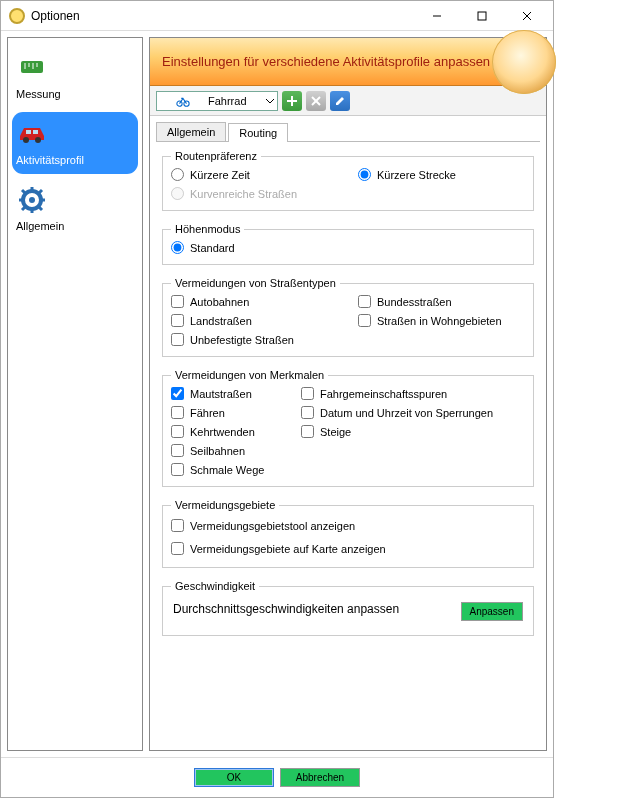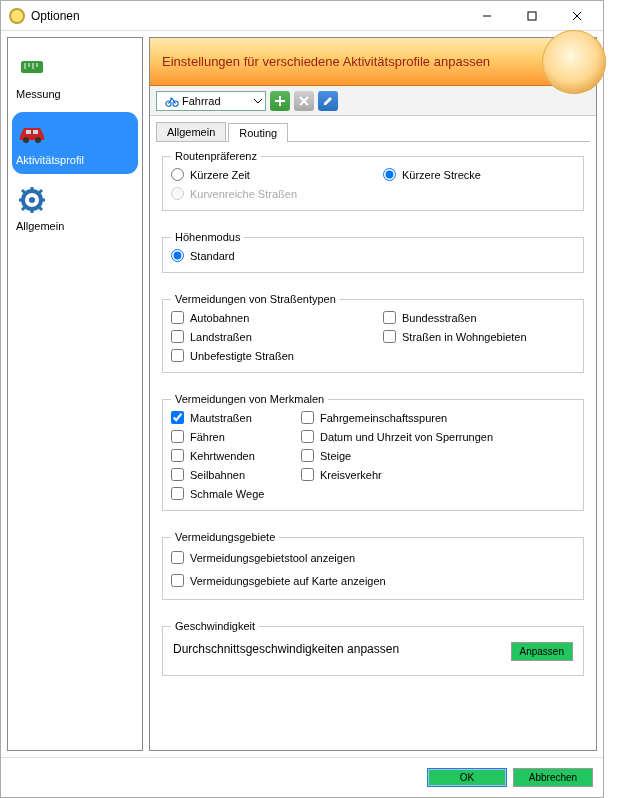--- a/index.html
+++ b/index.html
@@ -1,54 +1,54 @@
 <!DOCTYPE html>
 <html><head>
 <meta charset="utf-8">
 <style>
   * { box-sizing: border-box; font-family: "Segoe UI", Tahoma, sans-serif; }
   body { margin: 0; background: #fff; font-size: 12px; }
-  .window { width: 604px; height: 798px; border: 1px solid #aaa; display: flex; flex-direction: column; }
+  .window { width: 554px; height: 798px; border: 1px solid #aaa; display: flex; flex-direction: column; }
   .titlebar { height: 30px; display: flex; align-items: center; padding: 0 4px; border-bottom: 1px solid #ddd; }
   .titlebar .appicon { width: 16px; height: 16px; border-radius: 50%; border: 2px solid #c0a030; background: #ffe070; margin: 0 6px 0 4px; }
   .titlebar .title { flex: 1; font-size: 12px; }
   .titlebar .winbtn { width: 45px; height: 28px; display: flex; align-items: center; justify-content: center; }
   .winbtn svg { width: 10px; height: 10px; }
   .content { flex: 1; display: flex; padding: 6px; gap: 6px; }
   .sidebar { width: 136px; border: 1px solid #888; background: #fff; padding: 6px 0; display: flex; flex-direction: column; align-items: stretch; }
   .side-item { display: flex; flex-direction: column; align-items: flex-start; gap: 4px; padding: 6px 4px 8px; margin: 2px 4px; font-size: 11px; text-align: center; cursor: pointer; }
   .side-item.selected { background: #2e90ff; color: #fff; border-radius: 11px; }
   .side-icon { width: 32px; height: 32px; display: flex; align-items: center; justify-content: center; }
   .main { flex: 1; border: 1px solid #888; display: flex; flex-direction: column; }
   .banner { height: 48px; background: linear-gradient(180deg, #ffe8b0 0%, #ffd070 40%, #ff9830 100%); position: relative; border-bottom: 1px solid #c97a20; display:flex; align-items:center; padding-left:12px;}
   .banner-circle { position: absolute; right: -10px; top: -8px; width: 64px; height: 64px; border-radius: 50%; background: radial-gradient(circle at 45% 40%, #fff8e0, #ffd890 50%, #e0a040 80%); box-shadow: inset 0 0 0 1px #e0b050; overflow:hidden;}
   .banner-title { color: #a02010; font-size: 13px; font-weight: 400; }
   .toolbar { height: 30px; display: flex; align-items: center; gap: 4px; padding: 0 6px; background: #f3f3f3; border-bottom: 1px solid #ccc; }
-  .dropdown { display: flex; align-items: center; gap: 3px; background: #fff; border: 1px solid #7a9; height: 20px; padding: 0 2px 0 8px; min-width: 110px;}
+  .dropdown { display: flex; align-items: center; gap: 18px; background: #fff; border: 1px solid #7a9; height: 20px; padding: 0 2px 0 19px; min-width: 110px;}
   .dropdown .bike { width:14px; height:14px; }
   .dropdown .dd-text { flex:1; font-size: 11px; }
   .dropdown .dd-arrow { width:10px; height:10px; }
   .tbtn { width: 20px; height: 20px; border-radius: 3px; display: flex; align-items:center; justify-content:center;}
   .tbtn.add { background: linear-gradient(#5cb85c,#3a9a3a); }
   .tbtn.del { background: linear-gradient(#d0d0d0,#a8a8a8); }
   .tbtn.edit { background: linear-gradient(#4a90e2,#2a6fc0); }
   .tabs { display: flex; padding: 6px 6px 0 6px; }
   .tab { padding: 3px 10px; font-size: 11px; border: 1px solid #bbb; border-bottom: none; background: #eee; margin-right: 2px; cursor:pointer;}
   .tab.active { background: #fff; position: relative; top: 1px; }
   .tabpage { flex: 1; border-top: 1px solid #bbb; margin: 0 6px; padding: 8px 6px; overflow-y:auto;}
-  fieldset { border: 1px solid #ccc; margin: 0 0 20px 0; padding: 6px 8px 10px 8px; }
+  fieldset { border: 1px solid #ccc; margin: 0 0 12px 0; padding: 6px 8px 10px 8px; }
   legend { font-size: 11px; padding: 0 4px; }
   .row { display: flex; gap: 20px; }
   .col { flex: 1; display: flex; flex-direction: column; gap: 6px; }
   label.opt { display: flex; align-items: center; gap: 6px; font-size: 11px; }
   label.opt.disabled { color: #aaa; }
   input[type=radio], input[type=checkbox]{ margin:0; width:13px; height:13px;}
   .speed-row{ display:flex; justify-content: space-between; padding: 4px 2px;}
   .btn { background: #22c55e; border: 1px solid #999; padding: 3px 8px; font-size: 10px; cursor:pointer;}
-  .footer { height: 40px; display:flex; align-items:center; justify-content:flex-end; gap:6px; padding: 0 10px; border-top: 1px solid #ddd;}
+  .footer { height: 40px; display:flex; align-items:center; justify-content:center; gap:6px; padding: 0 10px; border-top: 1px solid #ddd;}
   .footer .btn { min-width: 80px; text-align:center; }
   .footer .btn.primary { border: 1px solid #2e78d8; box-shadow: inset 0 0 0 1px #9ec4f4; }
 </style>
 </head>
 <body>
 
 <div class="window">
   <div class="titlebar">
     <div class="appicon"></div>
     <div class="title">Optionen</div>
@@ -256,24 +256,20 @@
                   <span>Fahrgemeinschaftsspuren</span>
                 </label>
               <label class="opt">
                   <input type="checkbox" style="">
                   <span>Datum und Uhrzeit von Sperrungen</span>
                 </label>
               <label class="opt">
                   <input type="checkbox" style="">
                   <span>Steige</span>
                 </label>
-              <label class="opt">
-                  <input type="checkbox" style="">
-                  <span>Kreisverkehr</span>
-                </label>
             </div>
           </div>
         </fieldset>
 
         <fieldset>
           <legend>Vermeidungsgebiete</legend>
           <div class="col" style="gap:10px; padding:2px 0;">
             <label class="opt">
                 <input type="checkbox" style="">
                 <span>Vermeidungsgebietstool anzeigen</span>

